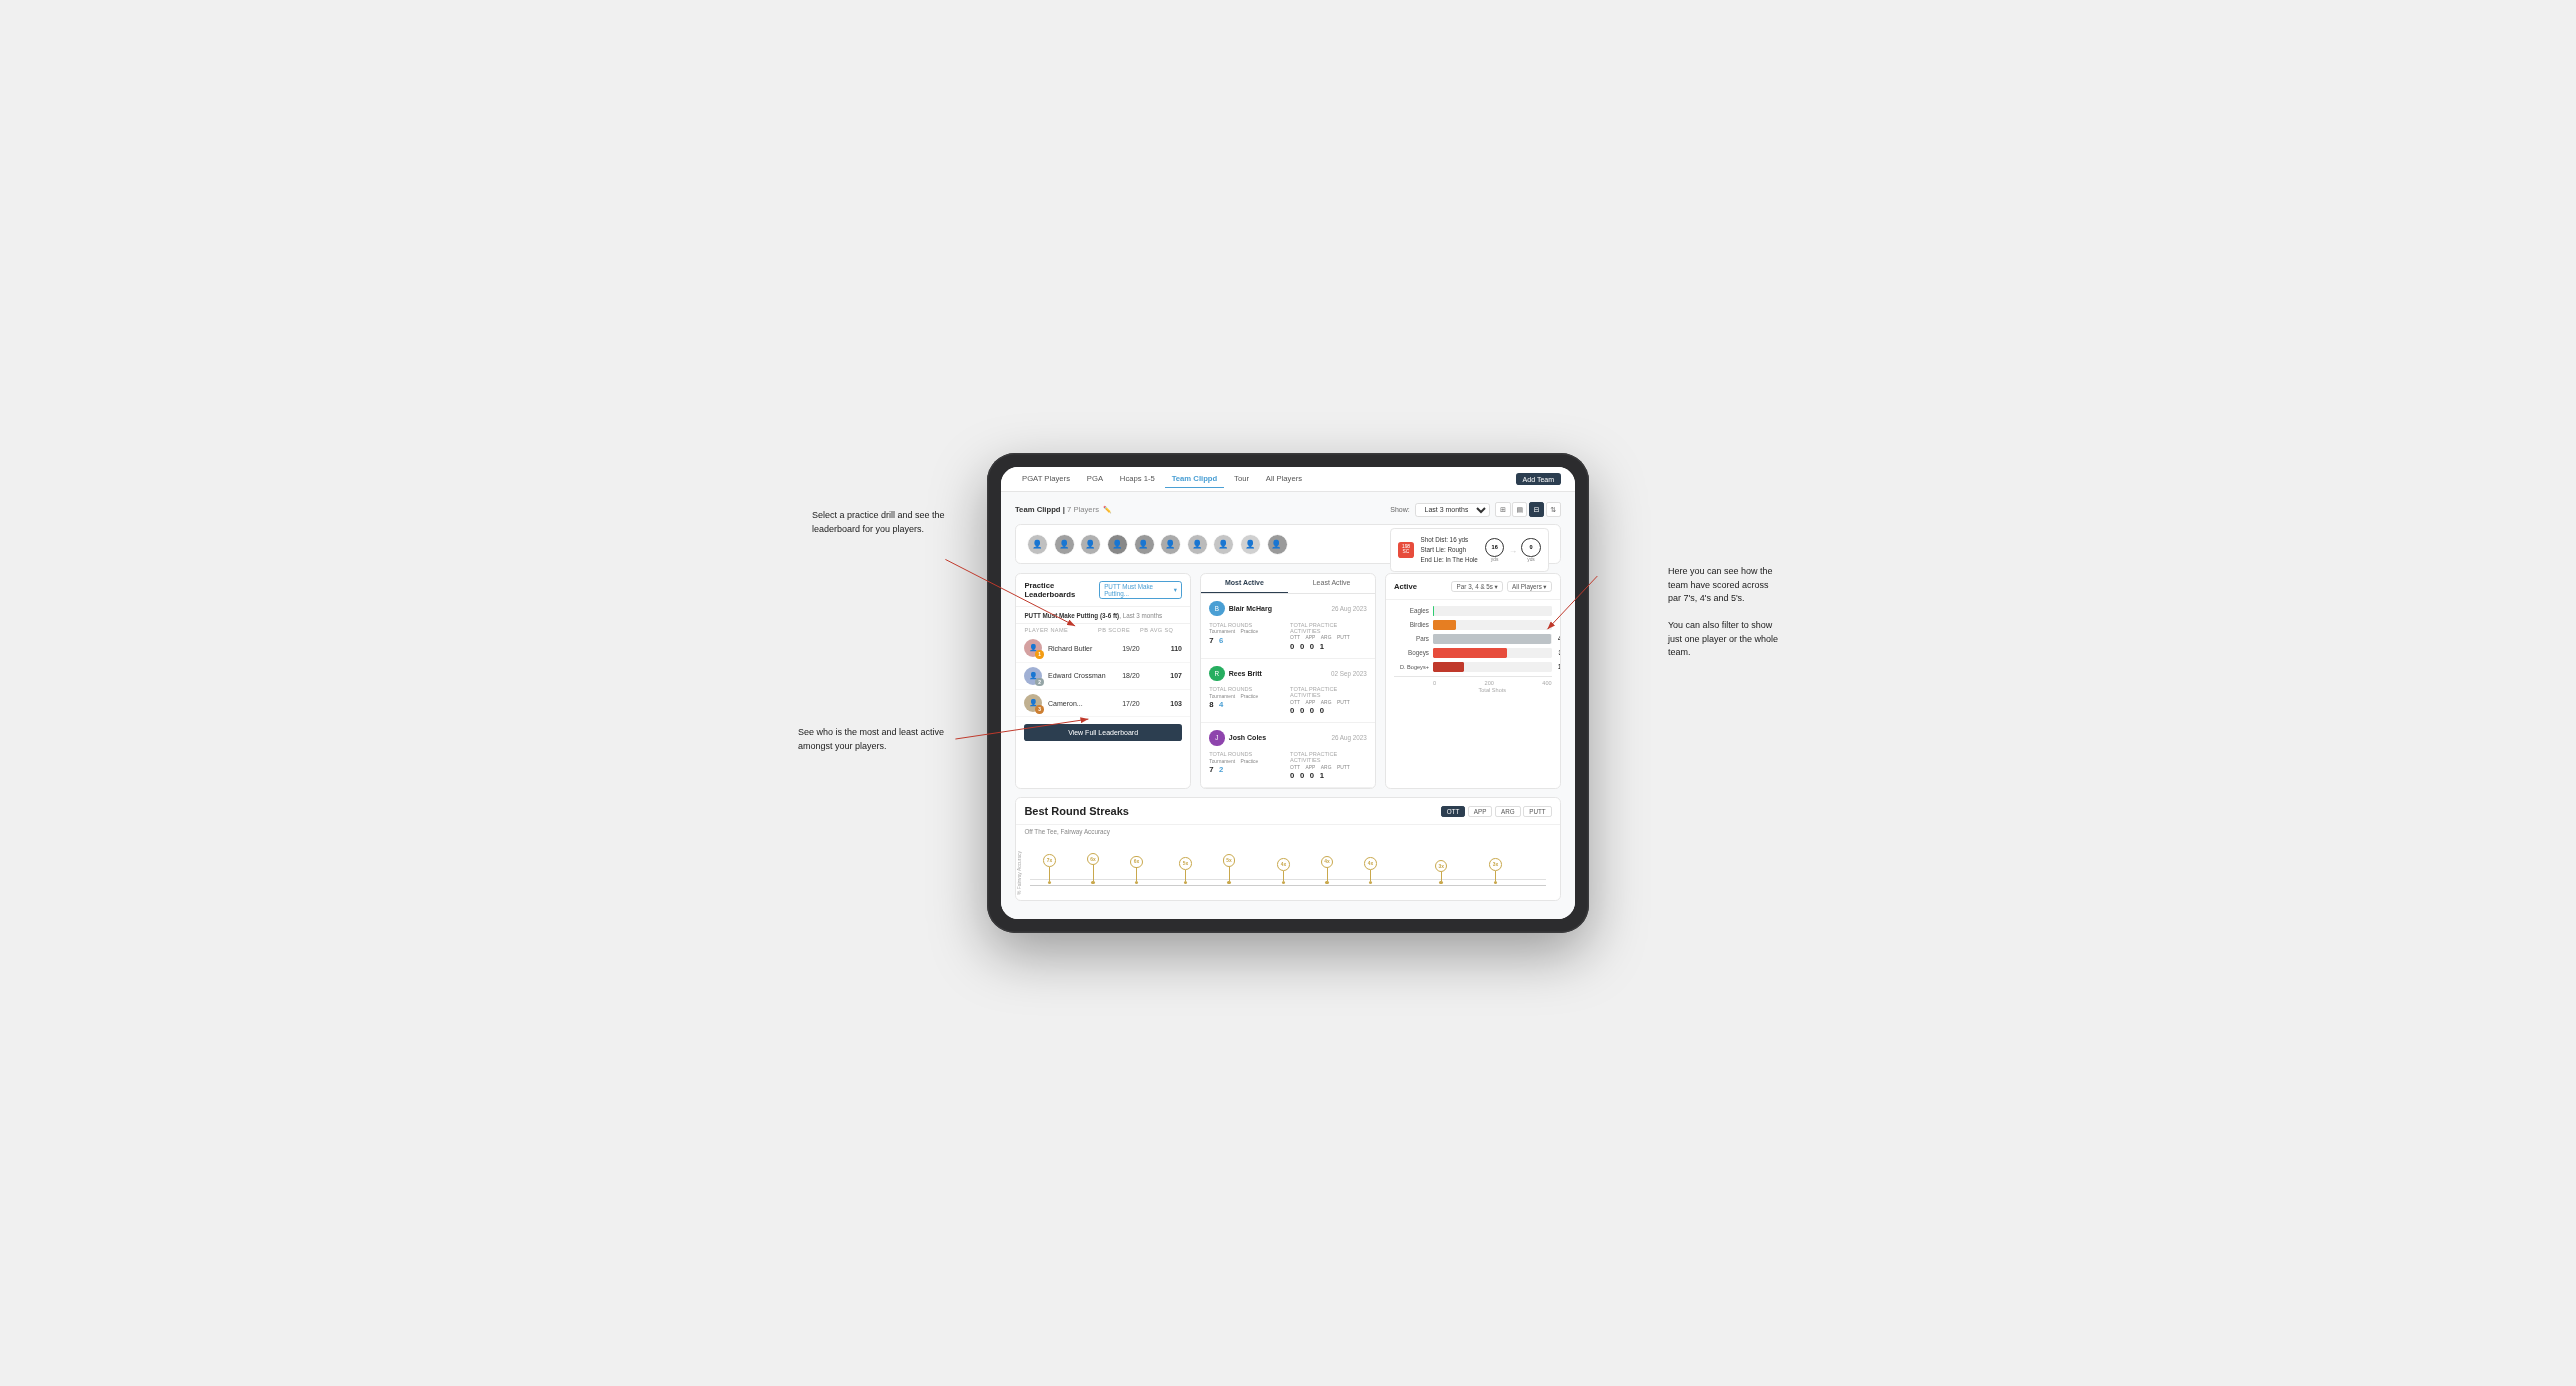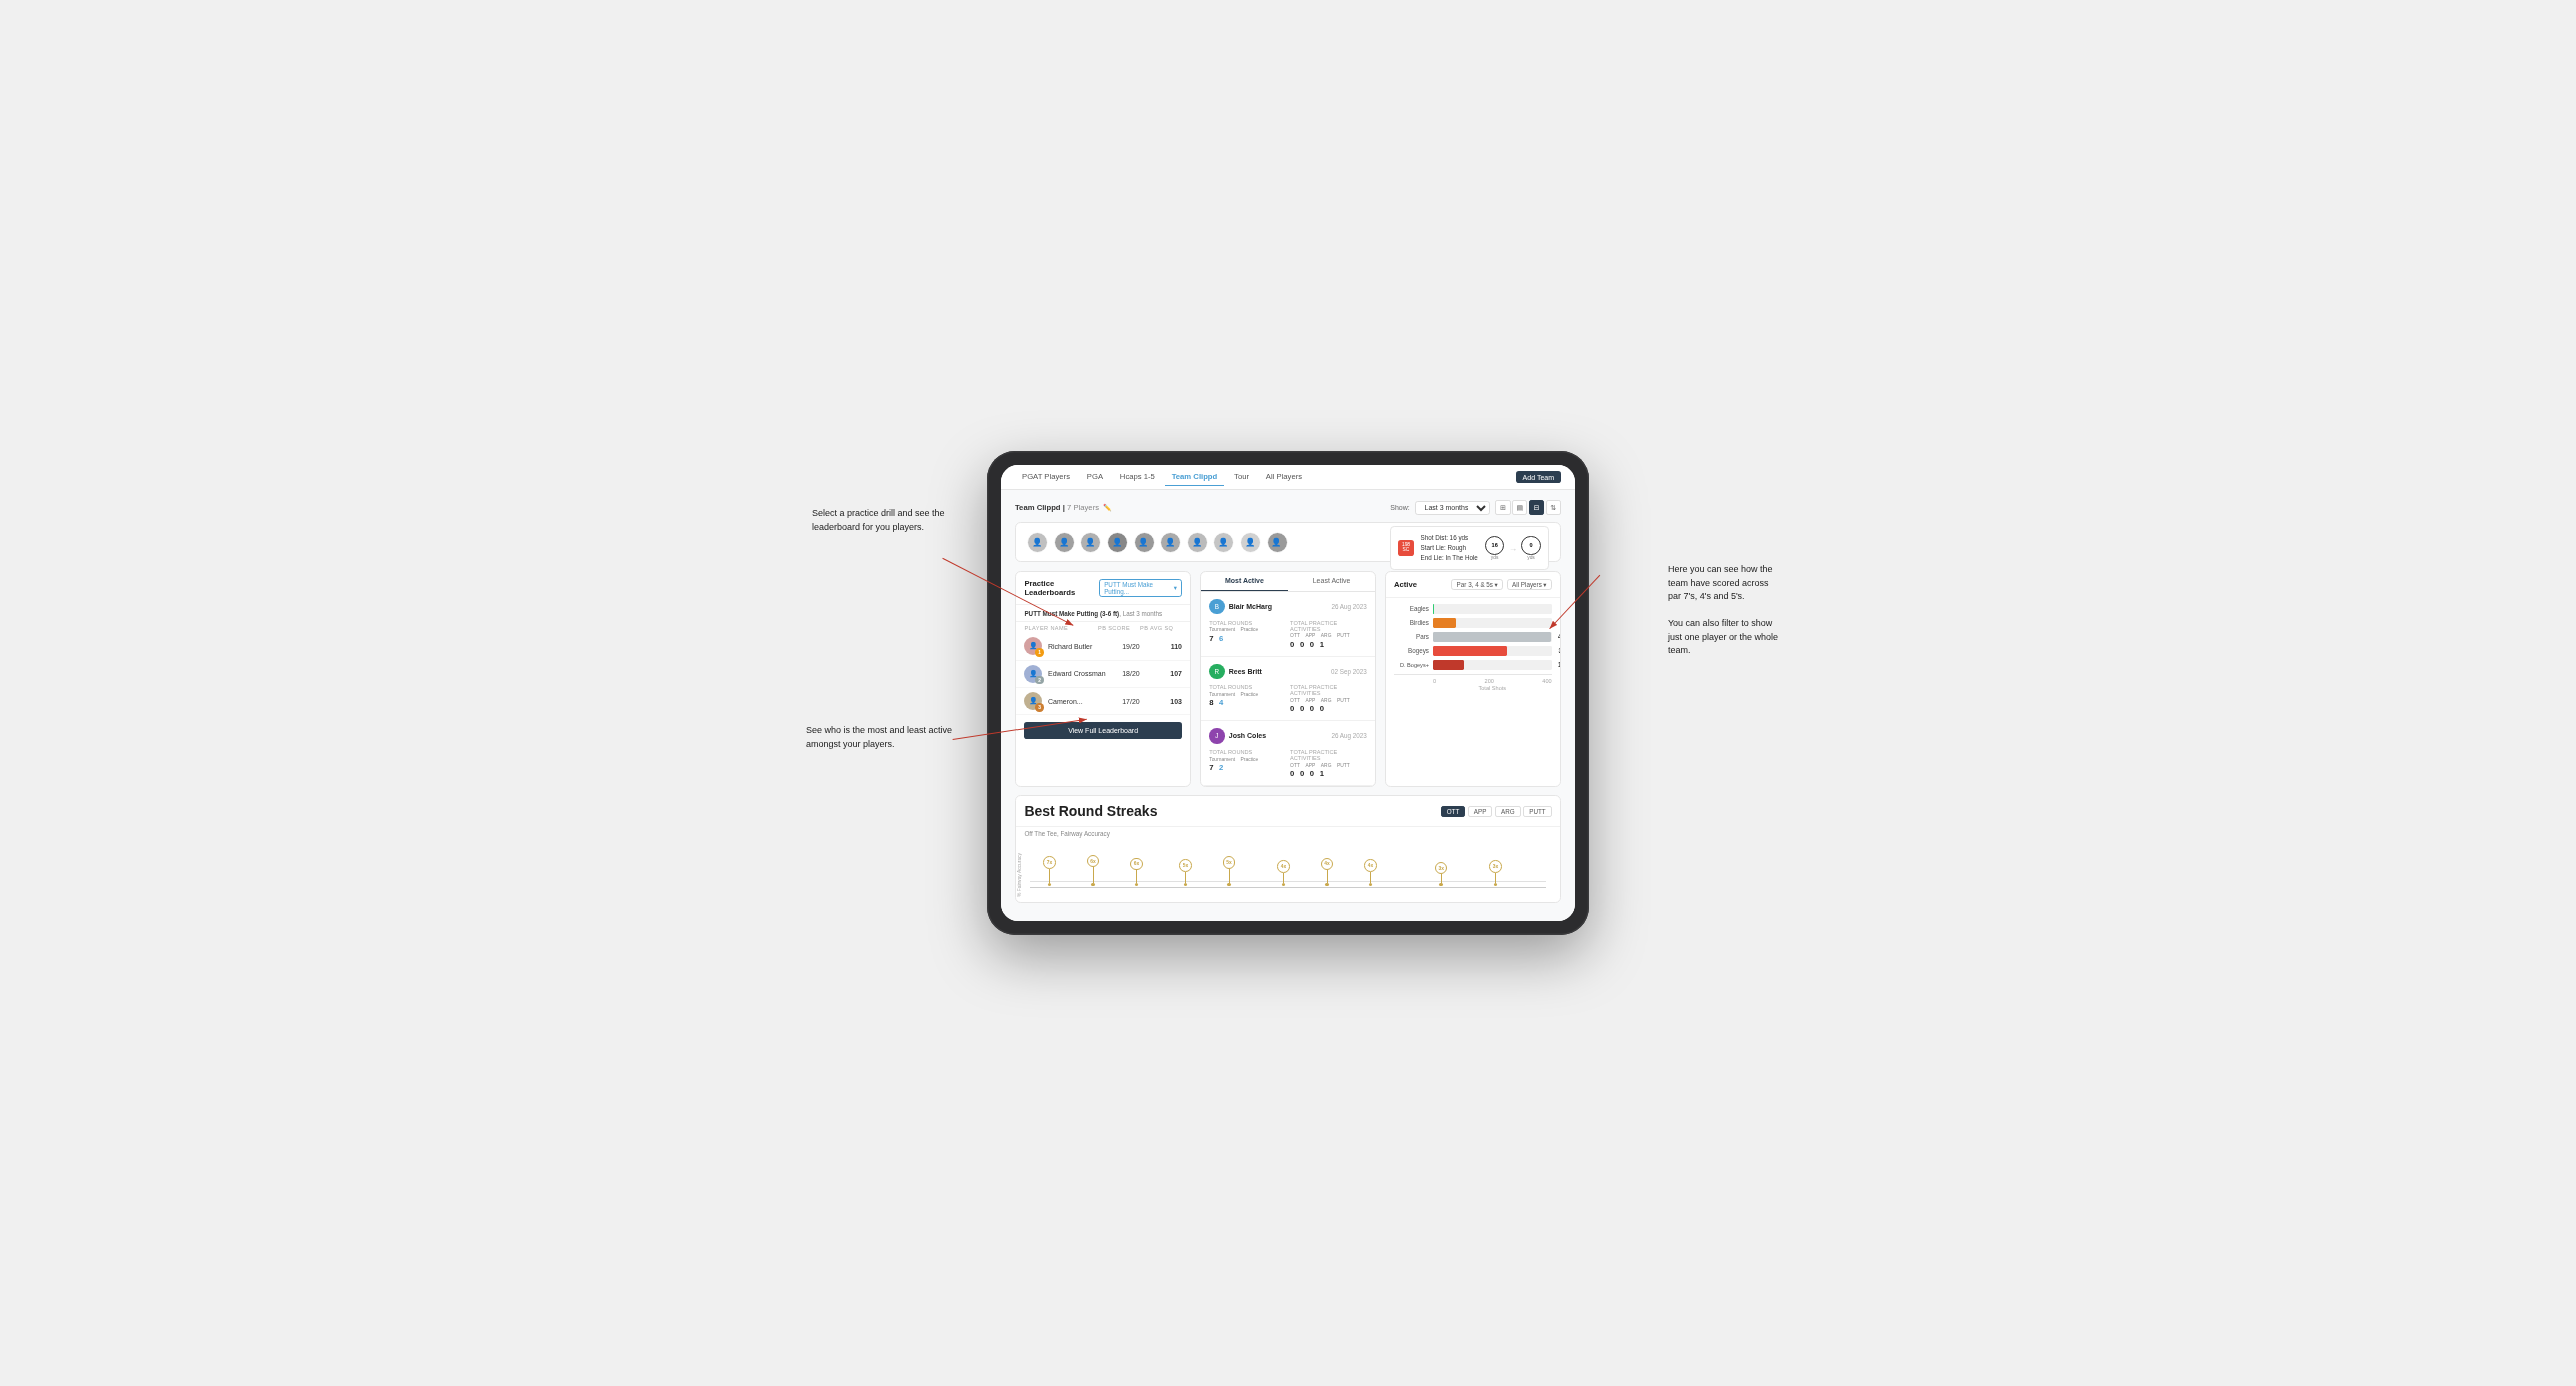--- a/index.html
+++ b/index.html
@@ -26,21 +26,21 @@
       color: #1a1a1a;
       line-height: 1.5;
       font-weight: 400;
     }
     .annotation-tl {
       left: 14px;
       top: 56px;
       max-width: 140px;
     }
     .annotation-bl {
-      left: 8px;
+      left: 0;
       top: 273px;
       max-width: 154px;
     }
     .annotation-br {
       right: 0;
       top: 112px;
       max-width: 161px;
       text-align: left;
     }
 
@@ -595,21 +595,21 @@
       margin-bottom: 8.4px;
     }
     .streaks-header {
       display: flex;
       align-items: center;
       justify-content: space-between;
       padding: 7px 8.4px;
       border-bottom: 0.7px solid #f0f0f0;
     }
     .streaks-title {
-      font-size: 14px;
+      font-size: 11px;
       font-weight: 700;
       color: #222;
     }
     .streaks-filters {
       display: flex;
       gap: 2.8px;
     }
     .streaks-filter-btn {
       font-size: 6.3px;
       padding: 1.4px 4.9px;

